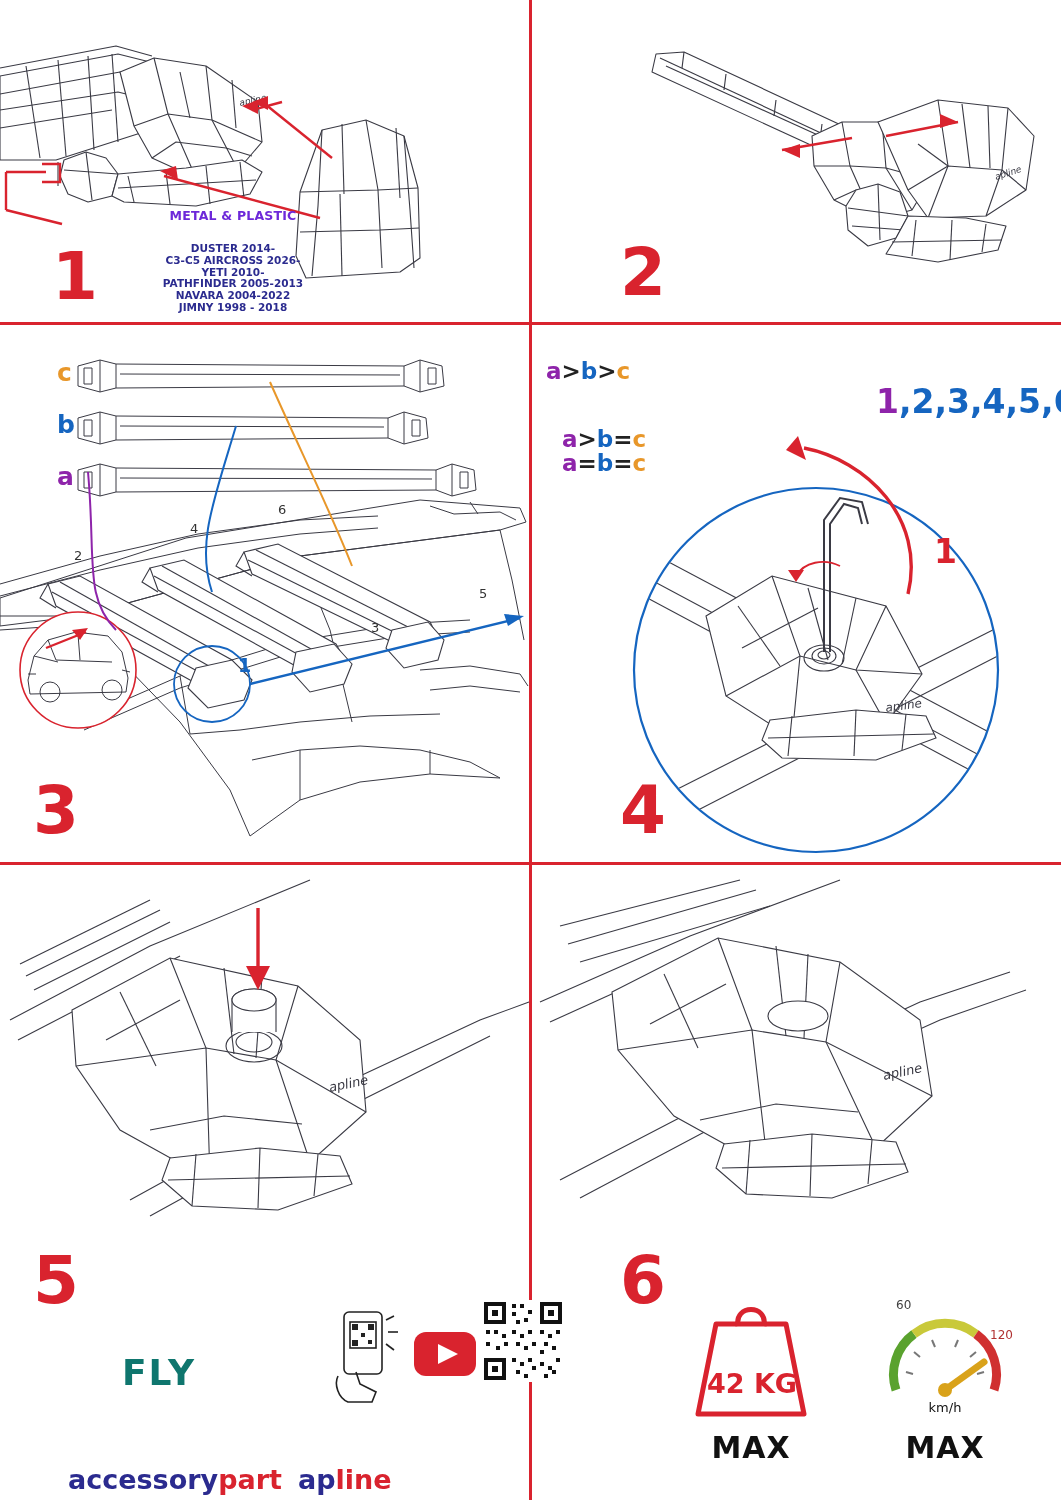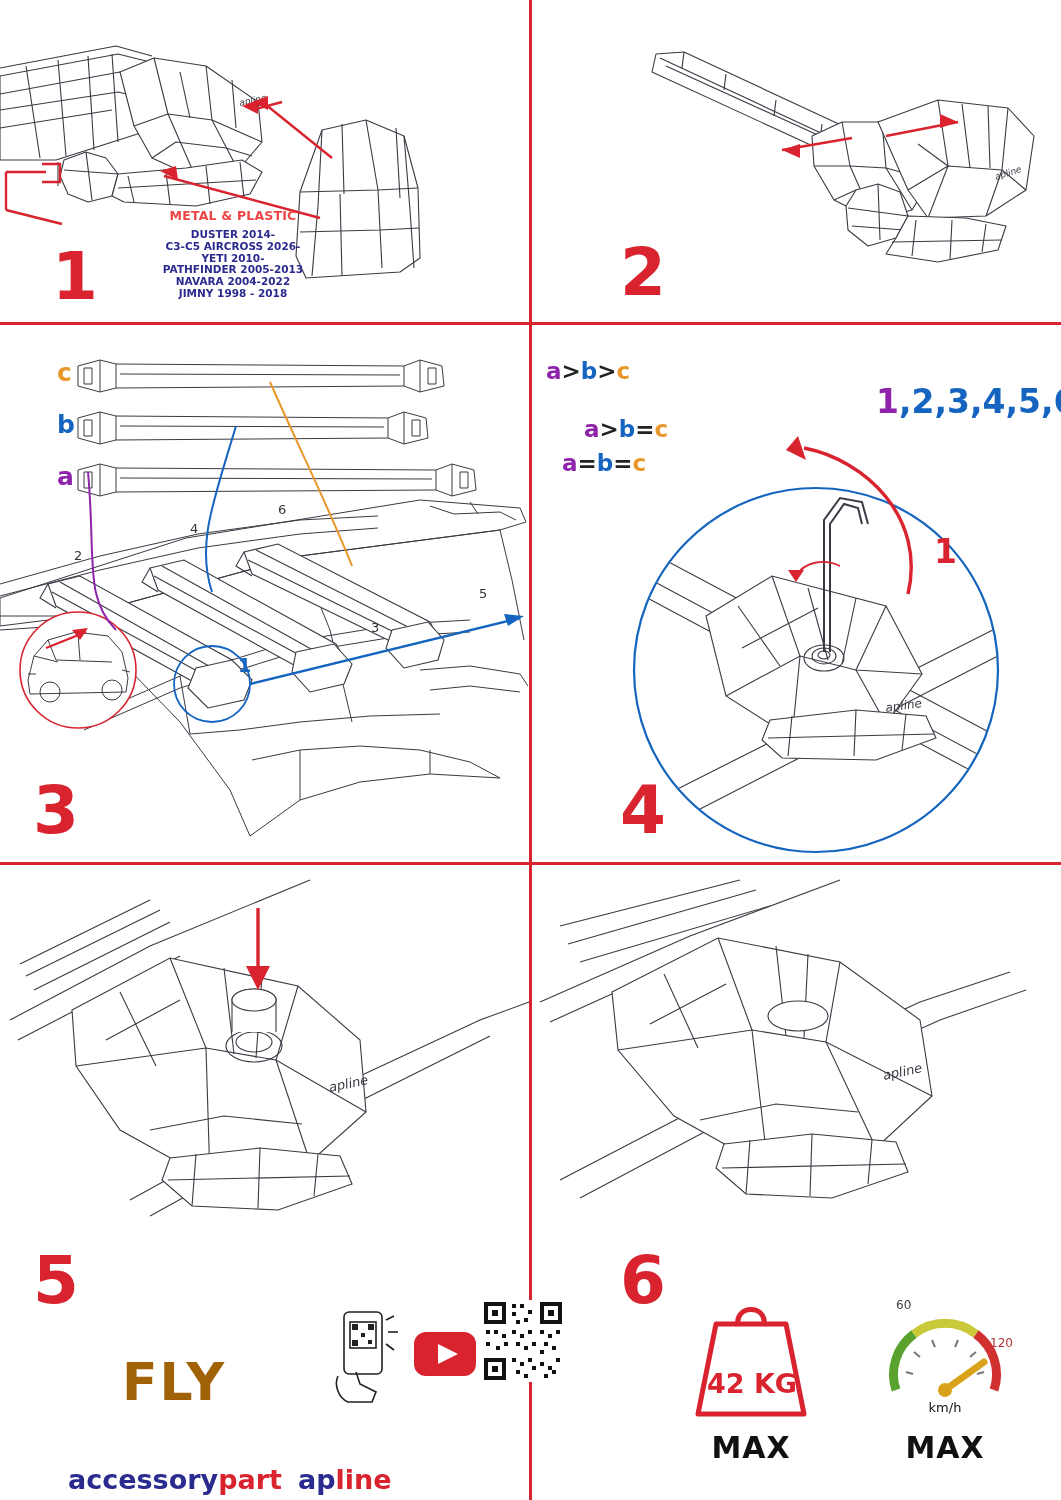--- a/index.html
+++ b/index.html
@@ -30,26 +30,26 @@
   
   .panel{position:absolute;}
   svg{display:block;overflow:visible;}
 
   
   .metal-cap{
     position:absolute;left:118px;top:208px;width:230px;
     text-align:center;
   }
   .metal-cap .title{
-    color:#ef4444;font-weight:bold;font-size:12.5px;letter-spacing:.2px;
+    color:#6d28d9;font-weight:bold;font-size:12.5px;letter-spacing:.2px;
     font-family:"DejaVu Sans", sans-serif;
   }
   .metal-cap .models{
     color:#2b2b8f;font-weight:bold;font-size:10.5px;line-height:1.12;
-    margin-top:6px;font-family:"DejaVu Sans", sans-serif;
+    margin-top:20px;font-family:"DejaVu Sans", sans-serif;
   }
 
   
   .abc{
     position:absolute;font-weight:bold;font-size:25px;
     font-family:"DejaVu Sans", sans-serif;
   }
   .rel{
     position:absolute;font-weight:bold;font-size:23px;
     font-family:"DejaVu Sans", sans-serif;letter-spacing:0px;
@@ -68,22 +68,22 @@
   .callout{
     position:absolute;font-weight:bold;
     font-family:"DejaVu Sans", sans-serif;
   }
 
   
   .fly{
     position:absolute;
     font-family:"DejaVu Sans", sans-serif;
     font-weight:bold;
-    font-size:52px;
-    color:#a16207;
+    font-size:36px;
+    color:#0f766e;
     letter-spacing:2px;
   }
   .brandline{
     position:absolute;
     font-family:"DejaVu Sans", sans-serif;
     font-weight:bold;
     font-size:27px;
     color:#2b2b8f;
     letter-spacing:0px;
     white-space:nowrap;
@@ -368,21 +368,21 @@
     </svg>
   </div>
 
   <div class="abc" style="left:57px;top:358px;color:#e8972a;">c</div>
   <div class="abc" style="left:57px;top:410px;color:#1565c0;">b</div>
   <div class="abc" style="left:57px;top:462px;color:#8e24aa;">a</div>
 
   <div class="rel" style="left:546px;top:358px;">
     <span class="a">a</span><span class="op">&gt;</span><span class="b">b</span><span class="op">&gt;</span><span class="c">c</span>
   </div>
-  <div class="rel" style="left:562px;top:416px;margin-left:22px;">
+  <div class="rel" style="left:562px;top:426px;">
     <span class="a">a</span><span class="op">&gt;</span><span class="b">b</span><span class="op">=</span><span class="c">c</span>
   </div>
   <div class="rel" style="left:562px;top:450px;">
     <span class="a">a</span><span class="op">=</span><span class="b">b</span><span class="op">=</span><span class="c">c</span>
   </div>
 
   <div class="tiny-num" style="left:74px;top:548px;">2</div>
   <div class="tiny-num" style="left:190px;top:521px;">4</div>
   <div class="tiny-num" style="left:278px;top:502px;">6</div>
   <div class="tiny-num" style="left:371px;top:620px;">3</div>
@@ -637,17 +637,17 @@
         <path d="M26 76 L33 78"></path>
           <path d="M34 56 L40 61"></path>
           <path d="M52 44 L55 51"></path>
         <path d="M78 44 L75 51"></path>
           <path d="M96 56 L90 61"></path>
           <path d="M104 76 L97 78"></path>
       </g>
     </svg>
   </div>
   <div class="spd-t" style="left:896px;top:1298px;">60</div>
-  <div class="spd-t2" style="left:990px;top:1328px;margin-top:8px;">120</div>
+  <div class="spd-t2" style="left:990px;top:1328px;">120</div>
   <div class="kmh" style="left:880px;top:1400px;width:130px;text-align:center;">km/h</div>
   <div class="maxlbl" style="left:880px;top:1430px;width:130px;text-align:center;">MAX</div>
 
 </div>
 
 </body></html>

